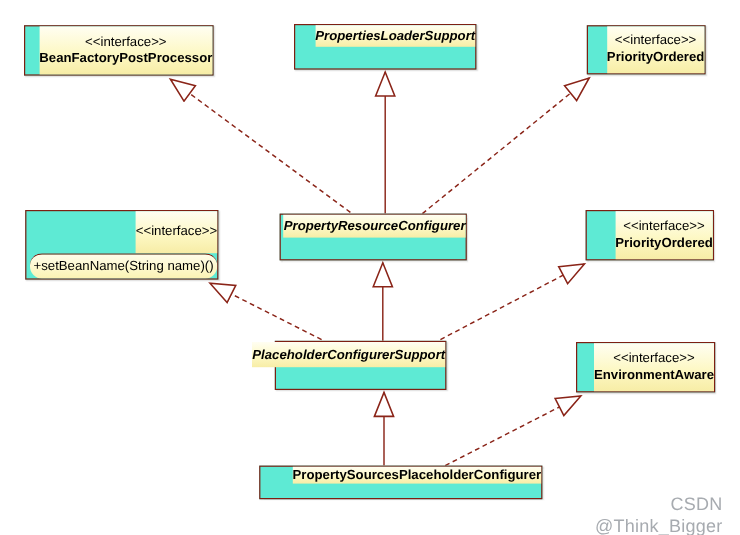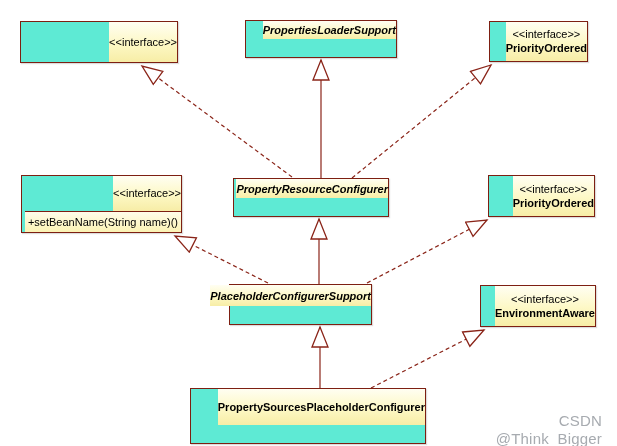--- a/index.html
+++ b/index.html
@@ -22,20 +22,21 @@
     flex:1;display:flex;flex-direction:column;justify-content:center;align-items:center;
     background:linear-gradient(180deg,#fffef2 0%,#fdf8c5 55%,#f7eda6 100%);
     overflow:visible;white-space:nowrap;
   }
   .stereo{font-size:11px;line-height:13px;color:#000;}
   .cname{font-size:11px;font-weight:bold;line-height:14px;color:#000;}
   .cname.abstract{font-style:italic;}
   .comp{
     height:8px;border-top:1px solid #7d1f12;
     background:linear-gradient(180deg,#fffdea 0%,#fbf3b4 100%);
+    border-radius:10px;
   }
   .comp.methods{
     height:20px;display:flex;align-items:center;
     font-size:11px;line-height:13px;padding:0 3px;white-space:nowrap;
     background:linear-gradient(180deg,#fffdea 0%,#fbf3b4 100%);
   }
   .watermark{
     position:absolute;z-index:3;left:452px;top:412px;width:150px;
     font-size:15px;line-height:18px;color:#a7abb0;text-align:right;letter-spacing:0.2px;
   }
@@ -57,20 +58,21 @@
     <line class="edge-solid" x1="319" y1="284" x2="319" y2="219" marker-end="url(#tri)"></line>
     <line class="edge-dashed" x1="268" y1="283" x2="175" y2="236" marker-end="url(#tri)"></line>
     <line class="edge-dashed" x1="367" y1="283" x2="487" y2="220" marker-end="url(#tri)"></line>
     <line class="edge-solid" x1="320" y1="388" x2="320" y2="327" marker-end="url(#tri)"></line>
     <line class="edge-dashed" x1="371" y1="388" x2="484" y2="330" marker-end="url(#tri)"></line>
   </svg>
 
   <div class="uml-box" style="left:20px;top:21px;width:158px;height:42px">
     <div class="title">
       <div class="stereo">&lt;&lt;interface&gt;&gt;</div>
+      <div class="cname">BeanFactoryPostProcessor</div>
     </div>
   </div>
 
   <div class="uml-box" style="left:245px;top:20px;width:152px;height:38px">
     <div class="title">
       <div class="cname abstract">PropertiesLoaderSupport</div>
     </div>
     <div class="comp"></div>
     <div class="comp"></div>
   </div>
@@ -114,21 +116,21 @@
     <div class="comp"></div>
   </div>
 
   <div class="uml-box" style="left:480px;top:285px;width:116px;height:42px">
     <div class="title">
       <div class="stereo">&lt;&lt;interface&gt;&gt;</div>
       <div class="cname">EnvironmentAware</div>
     </div>
   </div>
 
-  <div class="uml-box" style="left:190px;top:388px;width:236px;height:56px">
+  <div class="uml-box" style="left:216px;top:388px;width:236px;height:28px">
     <div class="title">
       <div class="cname">PropertySourcesPlaceholderConfigurer</div>
     </div>
     <div class="comp"></div>
     <div class="comp"></div>
   </div>
 
   <div class="watermark">CSDN @Think_Bigger</div>
 
 </div>

